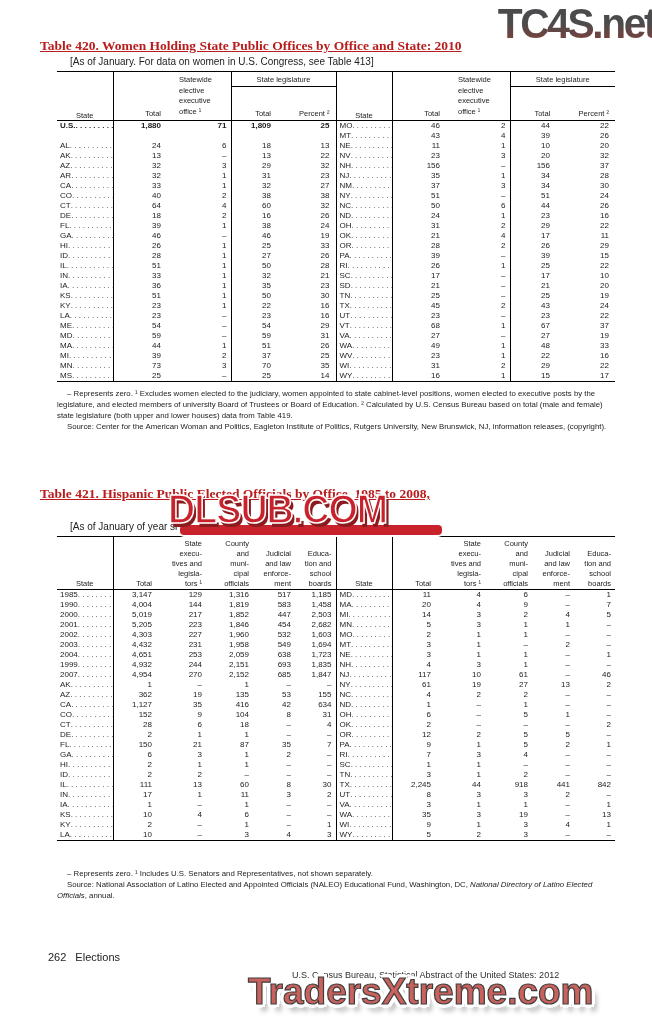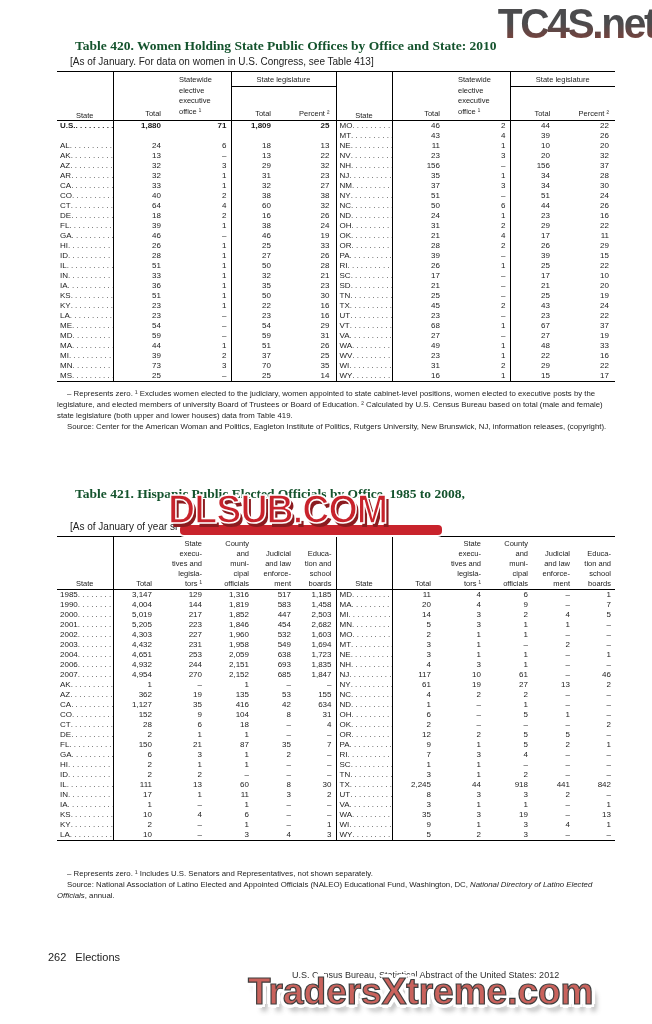--- a/index.html
+++ b/index.html
@@ -3,22 +3,22 @@
 <meta charset="utf-8">
 <style>
   html,body{margin:0;padding:0;background:#e8e8e8;}
   .page{
     position:relative; width:652px; height:1024px; background:#ffffff;
     font-family:"Liberation Sans", sans-serif; color:#1c1c1c; overflow:hidden;
     margin:0 auto;
   }
   
   .tbl-title{
-    position:absolute; left:75px; font-family:"Liberation Serif", serif;
-    font-weight:bold; font-size:13.5px; line-height:17px; color:#14532d;
+    position:absolute; left:40px; font-family:"Liberation Serif", serif;
+    font-weight:bold; font-size:13.5px; line-height:17px; color:#b91c1c;text-decoration:underline;
   }
   .tbl-note{ position:absolute; left:70px; font-size:10px; color:#222; }
   
   table.stat{ position:absolute; left:57px; width:558px; border-collapse:collapse;
     table-layout:fixed; border-top:1px solid #000; border-bottom:1.5px solid #000; }
   table.stat th{ font-weight:normal; font-size:7.5px; border-bottom:1px solid #000;
     padding:0; vertical-align:bottom; color:#1c1c1c; }
   table.stat td{ font-size:8px; height:10px; line-height:10px; padding:0;
     text-align:right; white-space:nowrap; overflow:hidden; }
   td.bold, .bold .lbl{ font-weight:bold; }
@@ -953,21 +953,21 @@
           </td>
           <td class="r1">3</td>
           <td class="r2">1</td>
           <td class="r3">1</td>
           <td class="r4">–</td>
           <td class="r5">1</td>
         </tr>
         <tr>
           <td class="l0">
             <span class="lblwrap">
-              <span class="lbl">2006</span>
+              <span class="lbl">1999</span>
               <span class="dots"></span>
             </span>
           </td>
           <td class="l1">4,932</td>
           <td class="l2">244</td>
           <td class="l3">2,151</td>
           <td class="l4">693</td>
           <td class="l5">1,835</td>
           <td class="r0">
             <span class="lblwrap">

